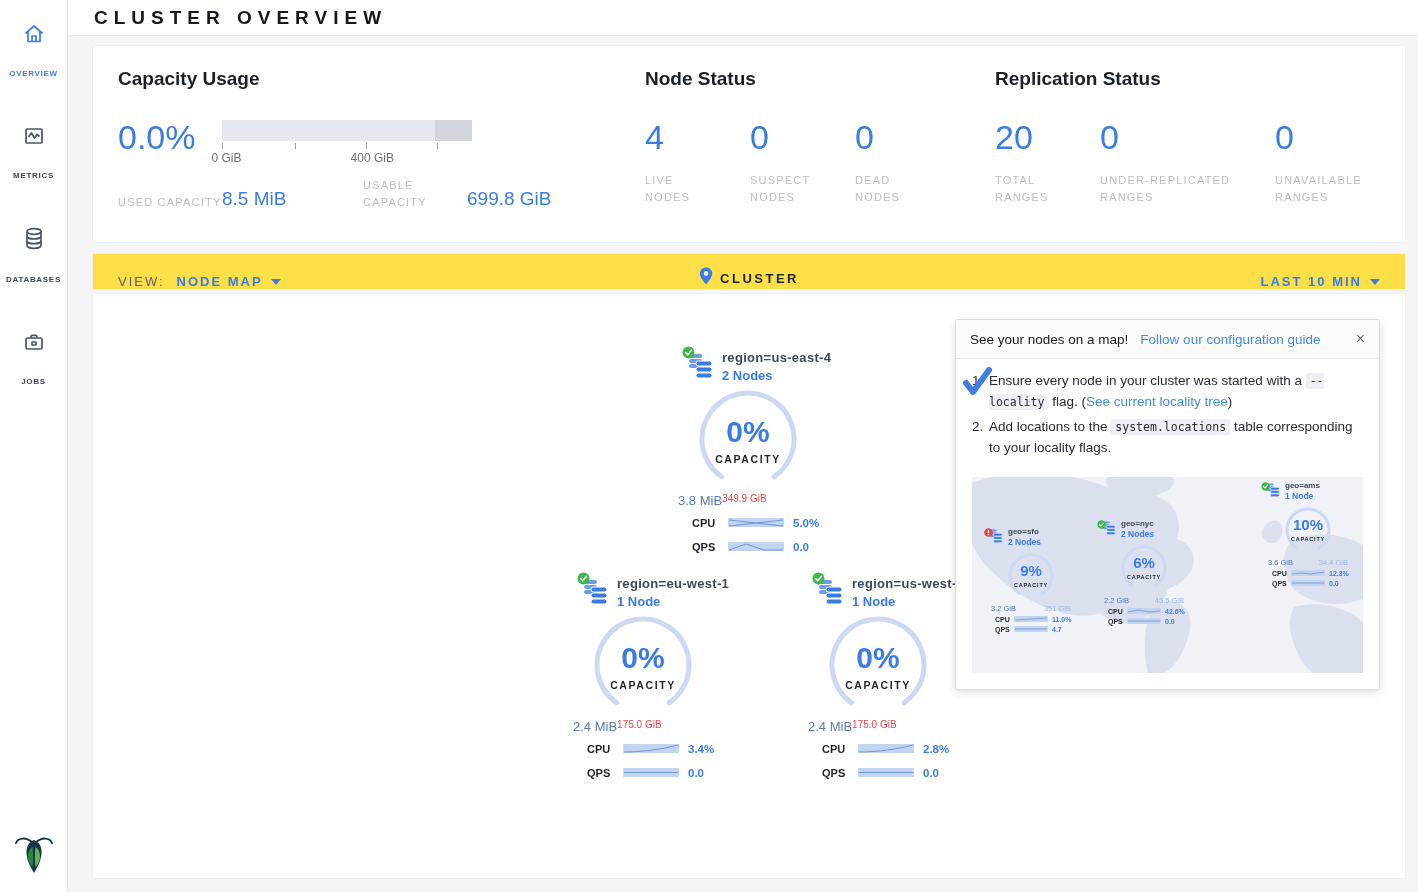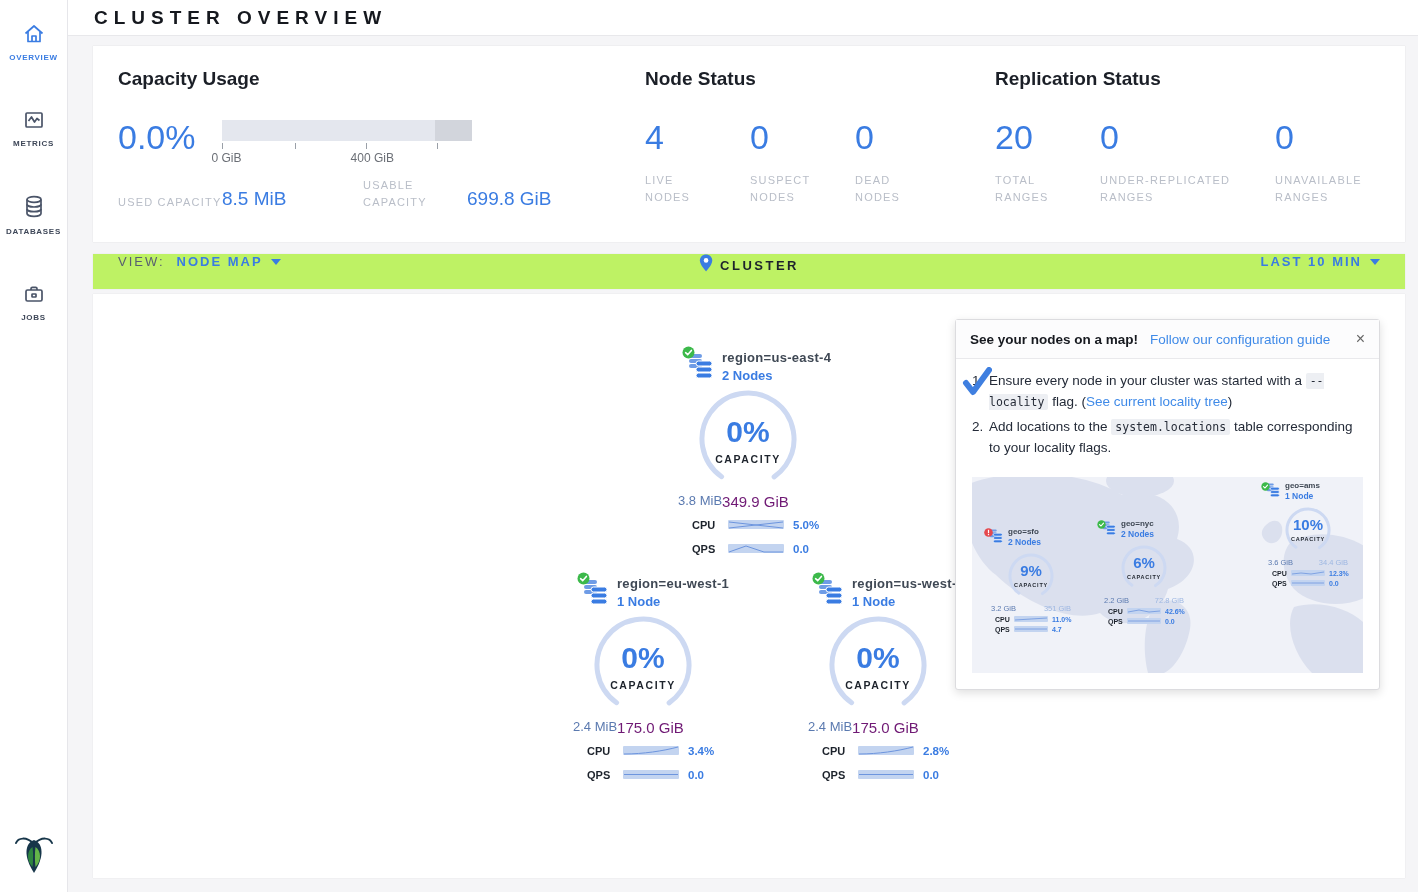--- a/index.html
+++ b/index.html
@@ -3,21 +3,21 @@
 <meta charset="utf-8">
 <style>
   * { margin:0; padding:0; box-sizing:border-box; }
   html,body { width:1418px; height:892px; overflow:hidden; background:#f5f5f7;
               font-family:"Liberation Sans", sans-serif; }
   .app { display:flex; width:1418px; height:892px; }
 
   
   .sidebar { width:68px; background:#fff; border-right:1px solid #e6e6ea;
              position:relative; flex-shrink:0; padding-top:12px; }
-  .nav-item { display:flex; flex-direction:column; align-items:center; gap:7px;
+  .nav-item { display:flex; flex-direction:column; align-items:center; gap:23px;
               padding:10px 0; margin-bottom:26px; cursor:pointer; }
   .nav-label { font-size:8px; font-weight:bold; letter-spacing:.7px; color:#3e4758; }
   .nav-item.active .nav-label { color:#3a7ce2; }
   .nav-icon svg { display:block; }
   .crdb-logo { position:absolute; bottom:12px; left:50%; transform:translateX(-50%); }
 
   
   .main { flex:1; display:flex; flex-direction:column; min-width:0; background:#f5f5f7; }
   .page-header { height:36px; background:#fff; border-bottom:1px solid #e8e8eb;
                  display:flex; align-items:center; padding-left:26px; flex-shrink:0; }
@@ -41,22 +41,22 @@
   .cap-lab { font-size:11px; letter-spacing:1.2px; color:#b9bec8; line-height:1.5; width:104px; }
   .cap-val { font-size:19px; color:#3a7ce2; }
   .cap-val.first { width:141px; }
   .status-section.nodes { width:350px; }
   .status-section .stat-row { display:flex; margin-top:30px; }
   .stat-value { font-size:34px; color:#3a7ce2; line-height:1; }
   .stat-label { margin-top:18px; font-size:11px; letter-spacing:1.2px; color:#b9bec8; line-height:1.55; }
   .stat { margin-right:0; }
 
   
-  .view-bar { margin:12px 13px 5px 25px; height:35px; background:#bef264; display:flex;
-              align-items:flex-start; padding:0 25px; position:relative; box-shadow:0 0 1px rgba(0,0,0,.12); }
+  .view-bar { margin:12px 13px 5px 25px; height:35px; background:#fde047; display:flex;
+              align-items:flex-end; padding:0 25px; position:relative; box-shadow:0 0 1px rgba(0,0,0,.12); }
   .vb-label { font-size:13px; letter-spacing:2px; color:#586070; }
   .vb-dropdown { display:flex; align-items:center; gap:8px; margin-left:12px; cursor:pointer; }
   .vb-value { font-size:13px; letter-spacing:2px; color:#3a7ce2; font-weight:bold; }
   .caret { width:0; height:0; border-left:5px solid transparent; border-right:5px solid transparent;
            border-top:6px solid #3a7ce2; }
   .vb-center { position:absolute; left:50%; transform:translateX(-50%); display:flex;
                align-items:center; gap:7px; cursor:pointer; }
   .vb-cluster { font-size:13px; letter-spacing:2.5px; color:#1d232c; font-weight:bold; }
   .vb-right { margin-left:auto; display:flex; align-items:center; gap:8px; cursor:pointer; }
 
@@ -72,31 +72,31 @@
   .nc-region { font-size:13px; font-weight:bold; color:#3f4854; letter-spacing:.3px; white-space:nowrap; }
   .nc-nodes { font-size:13px; font-weight:bold; color:#3a7ce2; margin-top:3px; cursor:pointer; }
   .nc-gauge { position:relative; width:180px; height:100px; margin-top:6px; }
   .nc-gauge svg { position:absolute; left:50%; transform:translateX(-50%); top:0; }
   .nc-pct { position:absolute; top:26px; width:100%; text-align:center; font-size:30px;
             font-weight:bold; color:#3a7ce2; }
   .nc-caplab { position:absolute; top:64px; width:100%; text-align:center; font-size:10.5px;
                font-weight:bold; letter-spacing:1.6px; color:#1d232c; }
   .nc-values { display:flex; margin:4px 20px 0; }
   .nc-used { font-size:13px; color:#5b7ab0; }
-  .nc-total { font-size:15px; color:#701a75; }
+  .nc-total { font-size:10px; color:#ef4444; }
   .perf-row { display:flex; align-items:center; margin:6px 0 0 34px; gap:9px; }
   .perf-label { width:27px; font-size:11px; font-weight:bold; color:#1d232c; }
   .perf-value { font-size:11.5px; font-weight:bold; color:#3a7ce2; }
 
   
   .tooltip { position:absolute; left:862px; top:25px; width:425px; background:#fff;
              border:1px solid #dcdcdf; border-radius:3px; box-shadow:0 3px 10px rgba(0,0,0,.13); z-index:5; }
   .tt-header { display:flex; align-items:center; padding:11px 14px; border-bottom:1px solid #e9e9ec;
                background:#fcfcfd; }
-  .tt-title { font-size:13.5px; font-weight:bold; color:#16191f; }
+  .tt-title { font-size:13.5px; font-weight:normal; color:#16191f; }
   .tt-link { font-size:13.5px; color:#3f8ae8; margin-left:12px; cursor:pointer; }
   .tt-close { margin-left:auto; color:#666; font-size:16px; line-height:1; cursor:pointer; }
   .tt-body { padding:12px 16px 4px; font-size:13.5px; color:#242b38; position:relative; }
   .tt-step { display:flex; line-height:1.55; margin-bottom:4px; }
   .tt-num { width:17px; flex-shrink:0; }
   .tt-text { flex:1; }
   .tt-body code { font-family:"DejaVu Sans Mono", monospace; font-size:11.5px; background:#edeff3;
                   padding:1px 4px; border-radius:2px; color:#262c38; }
   .tt-inline-link { color:#3f8ae8; cursor:pointer; }
   .tt-check { position:absolute; left:6px; top:8px; z-index:2; }
@@ -574,21 +574,21 @@
             </div>
             <div class="mc-gauge">
               <svg width="60" height="52" viewBox="0 0 60 52">
                   <circle cx="30" cy="26" r="21" fill="none" stroke="#cdd9f2" stroke-width="3" stroke-linecap="round" stroke-dasharray="106.3 132" transform="rotate(125 30 26)"></circle>
                 </svg>
               <div class="mc-pct">6%</div>
               <div class="mc-caplab">CAPACITY</div>
             </div>
             <div class="mc-values">
               <span class="mc-used">2.2 GiB</span>
-              <span class="mc-total">72.8 GiB</span>
+              <span class="mc-total">45.5 GiB</span>
             </div>
             <div class="mc-perf">
               <span class="mc-plabel">CPU</span>
               <svg width="34" height="6" viewBox="0 0 34 6">
                   <rect width="34" height="6" rx="1" fill="#c3d4f0"></rect>
                   <path d="M1 4 L12 2 L22 4 L33 3" stroke="#6d95de" stroke-width="0.8" fill="none"></path>
                 </svg>
               <span class="mc-pvalue">42.6%</span>
             </div>
             <div class="mc-perf">

